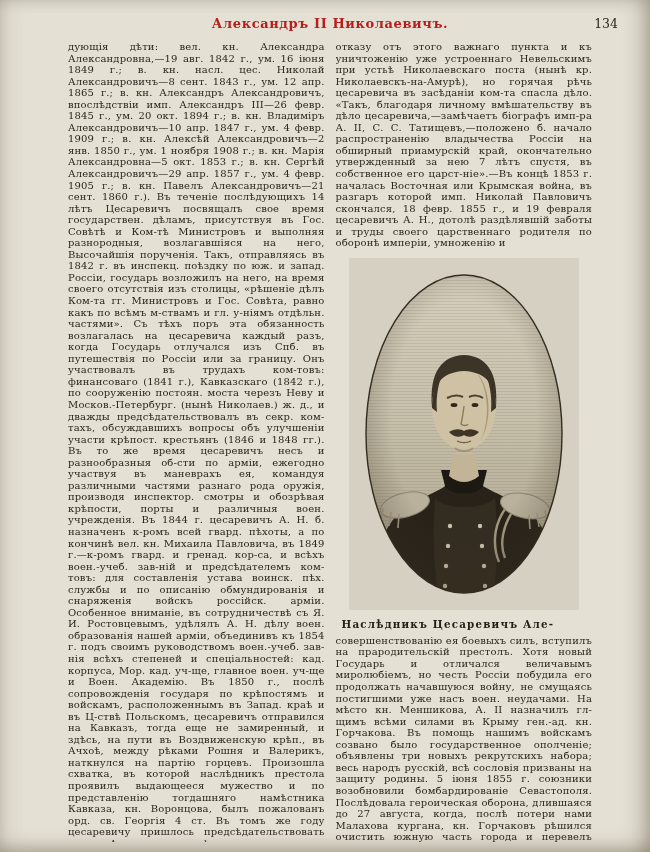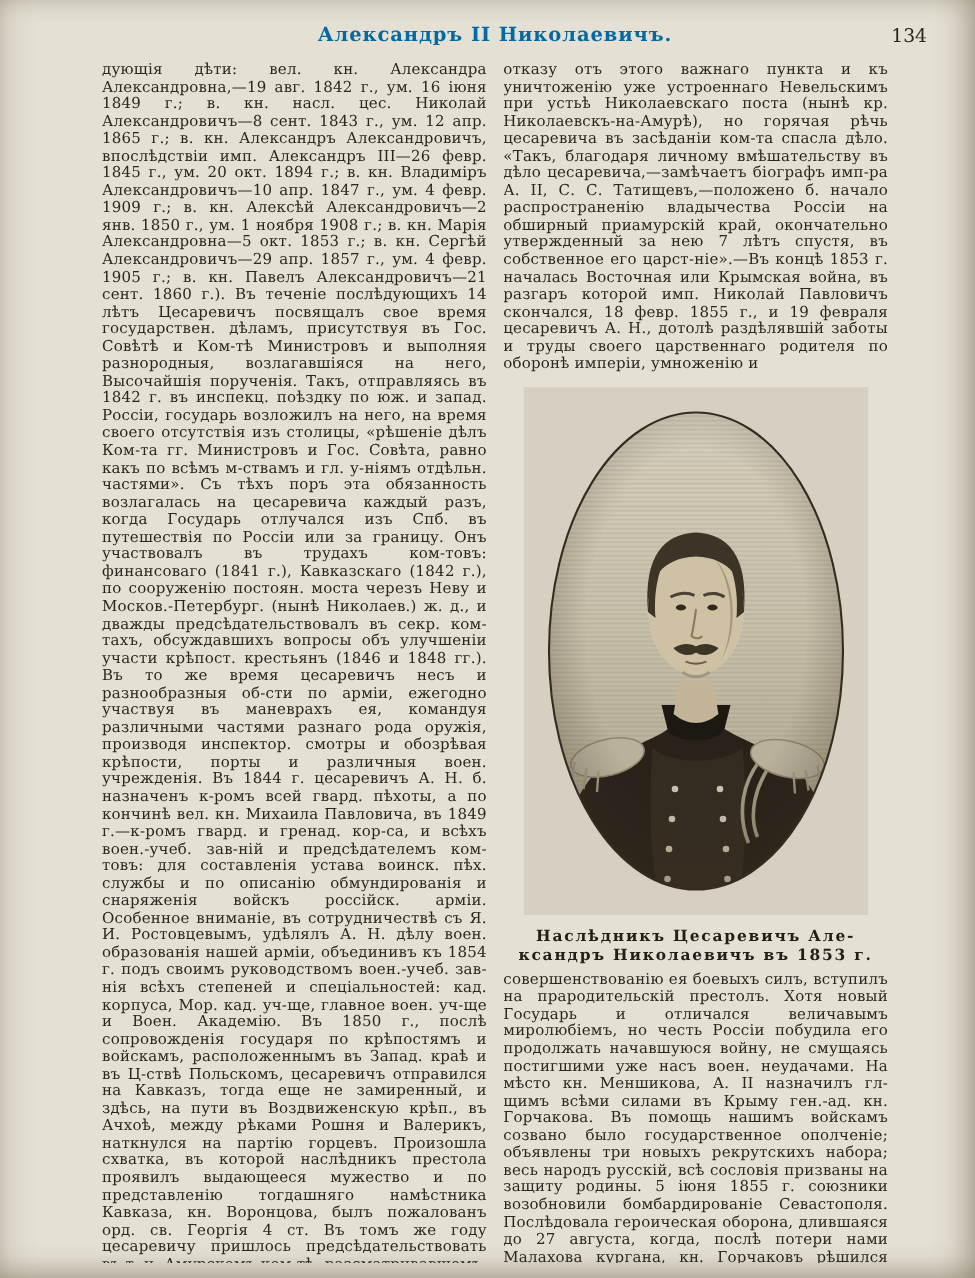--- a/index.html
+++ b/index.html
@@ -24,21 +24,21 @@
     position: absolute;
     top: 16px; left: 68px; right: 26px;
     height: 18px;
   }
   .running-title {
     position: absolute; left: 0; width: 524px;
     text-align: center;
     font-weight: bold;
     font-size: 13px;
     letter-spacing: .6px;
-    color: #0369a1;
+    color: #b91c1c;
   }
   .page-number {
     position: absolute; right: 6px; top: 0;
     font-size: 12.5px;
     color: #2b261e;
   }
   .columns {
     position: absolute;
     top: 41px; left: 68px;
     width: 524px;
@@ -53,21 +53,20 @@
   .body-text {
     margin: 0;
     font-size: 10px;
     line-height: 11.55px;
     letter-spacing: .15px;
     text-align: justify;
     color: #2b261e;
   }
   .portrait {
     margin: 9px 6px 4px;
-    text-align: center;
   }
   .portrait svg { display: block; margin: 0 auto; }
   .portrait figcaption {
     margin-top: 8px;
     font-weight: bold;
     font-size: 10.3px;
     line-height: 13px;
     letter-spacing: 1.2px;
     color: #231e16;
     white-space: nowrap;
@@ -167,21 +166,20 @@
             </g>
 
             <ellipse cx="115" cy="176" rx="98" ry="159" fill="url(#vig)"></ellipse>
           </g>
 
           <ellipse cx="115" cy="176" rx="98" ry="159" fill="none" stroke="#332c20" stroke-width="1.4"></ellipse>
         </svg>
 
         <figcaption>
           <span class="cap-line">Наслѣдникъ Цесаревичъ Але-</span>
-          <span class="cap-line">ксандръ Николаевичъ въ 1853 г.</span>
         </figcaption>
       </figure>
 
       <p class="body-text">совершенствованію ея боевыхъ силъ, вступилъ на прародительскій престолъ. Хотя новый Государь и отличался величавымъ миролюбіемъ, но честь Россіи побудила его продолжать начавшуюся войну, не смущаясь постигшими уже насъ воен. неудачами. На мѣсто кн. Меншикова, А. II назначилъ гл-щимъ всѣми силами въ Крыму ген.-ад. кн. Горчакова. Въ помощь нашимъ войскамъ созвано было государственное ополченіе; объявлены три новыхъ рекрутскихъ набора; весь народъ русскій, всѣ сословія призваны на защиту родины. 5 іюня 1855 г. союзники возобновили бомбардированіе Севастополя. Послѣдовала героическая оборона, длившаяся до 27 августа, когда, послѣ потери нами Малахова кургана, кн. Горчаковъ рѣшился очистить южную часть города и перевелъ войска на сѣверную сторону Севастопольской бухты.</p>
     </div>
 
   </div>
 </div>
 
 </body></html>

